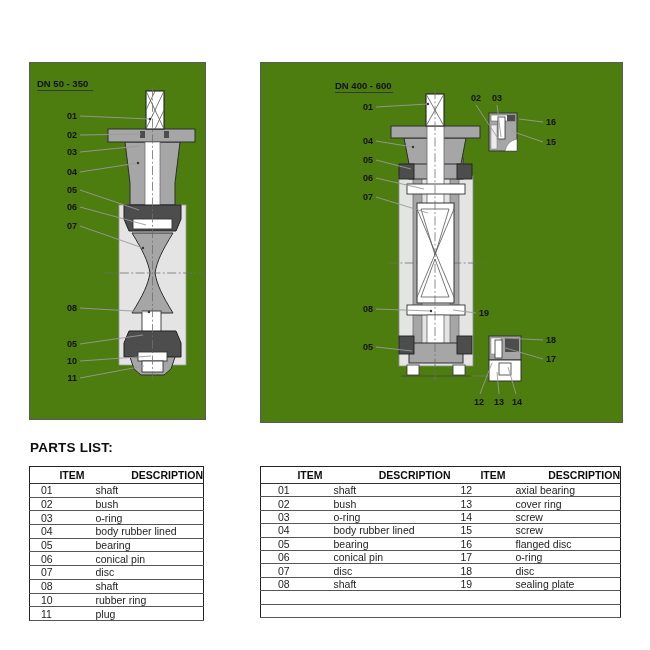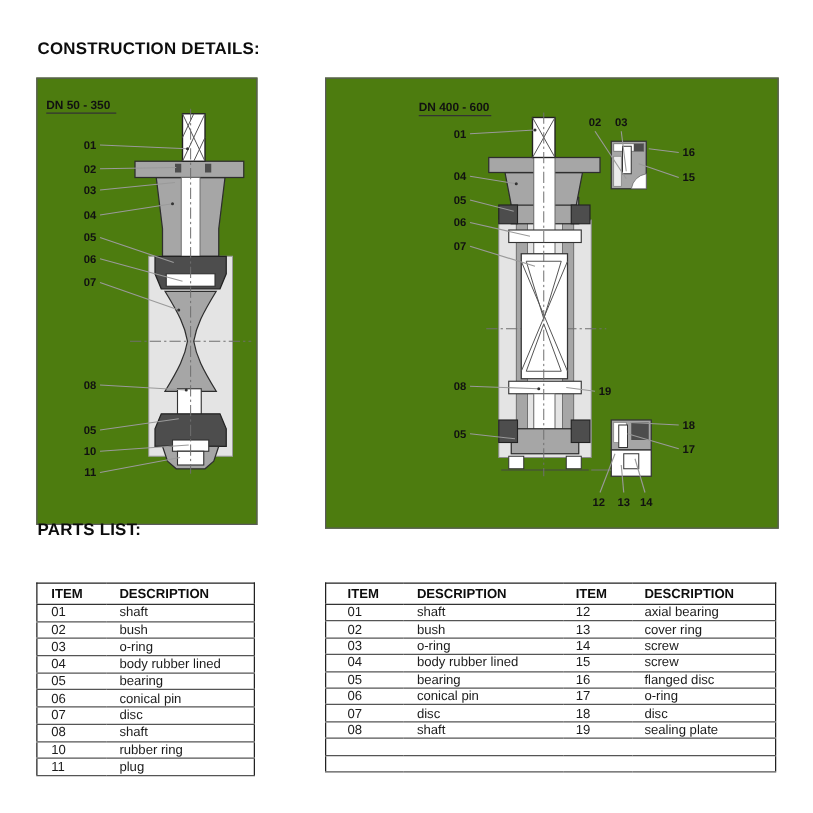--- a/index.html
+++ b/index.html
@@ -1,20 +1,20 @@
 <!DOCTYPE html>
 <html><head>
 <meta charset="utf-8">
 <style>
   html,body{margin:0;padding:0;background:#ffffff;}
   .canvas{position:relative;width:650px;height:650px;background:#ffffff;overflow:hidden;
           font-family:"Liberation Sans",sans-serif;color:#111;}
   .section-title{position:absolute;font-size:13.5px;font-weight:bold;letter-spacing:.2px;color:#0d0d0d;}
   #construction-title{left:30px;top:31px;}
-  #parts-title{left:30px;top:416px;text-align:right;}
+  #parts-title{left:30px;top:440px;text-align:right;}
   .panel{position:absolute;border:1px solid #5a5a5a;background:#4d7c0f;}
   #panel-left{left:29px;top:62px;width:175px;height:356px;}
   #panel-right{left:260px;top:62px;width:361px;height:359px;}
   svg{display:block;}
   svg text{font-family:"Liberation Sans",sans-serif;font-weight:bold;font-size:9px;fill:#111;}
   svg text.range{font-size:9.5px;}
   
   .fill-body{fill:#a6a6a6;}
   .fill-dark{fill:#4d4d4d;}
   .fill-liner{fill:#e4e4e4;}
@@ -22,40 +22,39 @@
   .ol{stroke:#2e2e2e;stroke-width:1;}
   .leader{stroke:#9a9a9a;stroke-width:.9;fill:none;}
   .cl{stroke:#6f6f6f;stroke-width:.8;stroke-dasharray:9 2.5 1.8 2.5;fill:none;}
   .hatch{stroke:#555;stroke-width:.8;fill:none;}
   
   .parts-table{position:absolute;border-collapse:collapse;table-layout:fixed;
                font-size:10.5px;color:#1c1c1c;background:#fff;}
   #table-left{left:29px;top:466px;width:174px;}
   #table-right{left:260px;top:466px;width:360px;}
   .parts-table{border:1.5px solid #222;}
-  .parts-table th{font-size:10.5px;font-weight:bold;text-align:left;padding:0;color:#0d0d0d;}
+  .parts-table th{font-size:10.5px;font-weight:bold;text-align:right;padding:0;color:#0d0d0d;}
   .parts-table td{padding:0;}
   .parts-table thead tr{height:17px;border-bottom:1.3px solid #333;}
   #table-left tbody tr{height:13.7px;border-bottom:1px solid #555;}
   #table-right tbody tr{height:13.4px;border-bottom:1px solid #555;}
   .parts-table tbody tr:last-child{border-bottom:none;}
   
   #table-left .c-item{padding-left:11px;}
   #table-left .c-desc{padding-left:11px;}
   #table-right .c-item1{padding-left:17px;}
   #table-right .c-desc1{padding-left:11px;}
   #table-right .c-item2{padding-left:10px;}
   #table-right .c-desc2{padding-left:10px;}
 </style>
 </head>
 <body>
 
 <div class="canvas">
 
-  <div class="section-title" id="construction-title">CONSTRUCTION DETAILS:</div>
 
   <div class="panel" id="panel-left">
     <svg width="175" height="356" viewBox="0 0 175 356">
 
       <text class="range" x="7" y="24">DN 50 - 350</text>
       <line x1="7" y1="27.5" x2="63" y2="27.5" stroke="#333" stroke-width=".9"></line>
 
       <rect class="fill-liner" x="89" y="142" width="67" height="160" stroke="#9b9b9b" stroke-width=".8"></rect>
 
       <line class="cl" x1="74" y1="210" x2="171" y2="210"></line>

